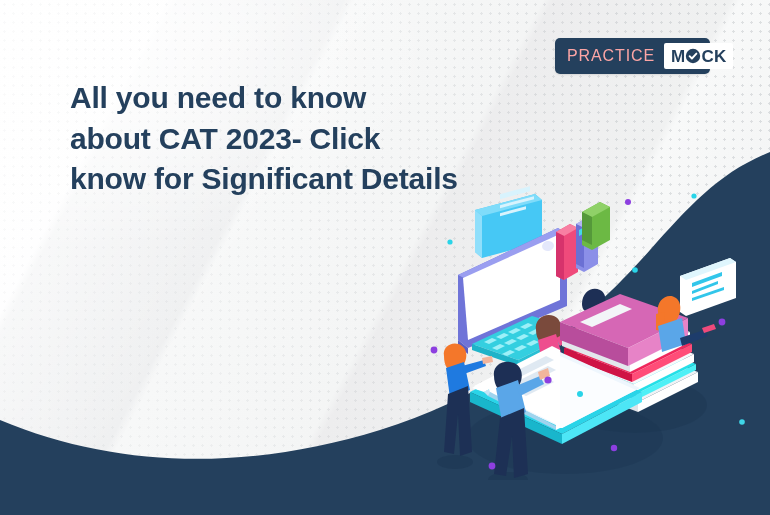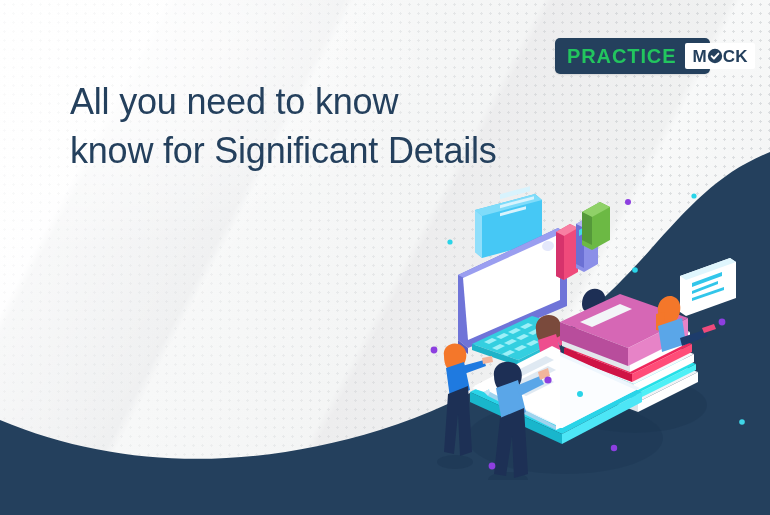--- a/index.html
+++ b/index.html
@@ -54,23 +54,23 @@
   
   .logo{
     position:absolute; left:555px; top:38px;
     width:155px; height:36px;
     background:#24405d;
     border-radius:5px;
     display:flex; align-items:center;
     box-shadow:0 1px 2px rgba(0,0,0,.10);
   }
   .logo-practice{
-    color:#22c55e;
-    font-size:20px;
-    font-weight:bold;
+    color:#fca5a5;
+    font-size:16px;
+    font-weight:normal;
     letter-spacing:.9px;
     padding:0 9px 0 12px;
     line-height:1;
   }
   .logo-mock-box{
     background:#ffffff;
     height:26px;
     margin-right:5px;
     border-radius:2px;
     display:flex; align-items:center;
@@ -85,22 +85,22 @@
     display:flex;
     align-items:center;
   }
   .logo-mock .chk{display:inline-block; margin:0 0px;}
 
   
   .headline{
     position:absolute; left:70px; top:78px;
     width:430px;
     color:#24405d;
-    font-size:36px;
-    font-weight:normal;
+    font-size:30px;
+    font-weight:bold;
     line-height:1.35;
     letter-spacing:-0.2px;
   }
 
   
   .illo{position:absolute; left:430px; top:180px; width:330px; height:300px;}
 </style>
 </head>
 <body>
 
@@ -123,20 +123,21 @@
           <circle cx="8" cy="8" r="7.2" fill="#24405d"></circle>
           <path d="M4.6 8.2 L6.9 10.5 L11.4 5.6" stroke="#ffffff" stroke-width="1.9" fill="none" stroke-linecap="round" stroke-linejoin="round"></path>
         </svg>
         <span>CK</span>
       </span>
     </span>
   </div>
 
   <div class="headline">
     <div>All you need to know</div>
+    <div>about CAT 2023- Click</div>
     <div>know for Significant Details</div>
   </div>
 
   <svg class="illo" viewBox="0 0 330 300">
 
     <g>
       <path d="M45,30 L105,14 L112,20 L112,62 L52,78 L45,72 Z" fill="#46c8f5"></path>
       <path d="M45,30 L105,14 L112,20 L52,36 Z" fill="#7fdcfa"></path>
       <path d="M45,30 L52,36 L52,78 L45,72 Z" fill="#9ee3fb" opacity=".85"></path>
       <rect x="70" y="33" width="30" height="5" fill="#d8f3fd" transform="skewY(-15)"></rect>

